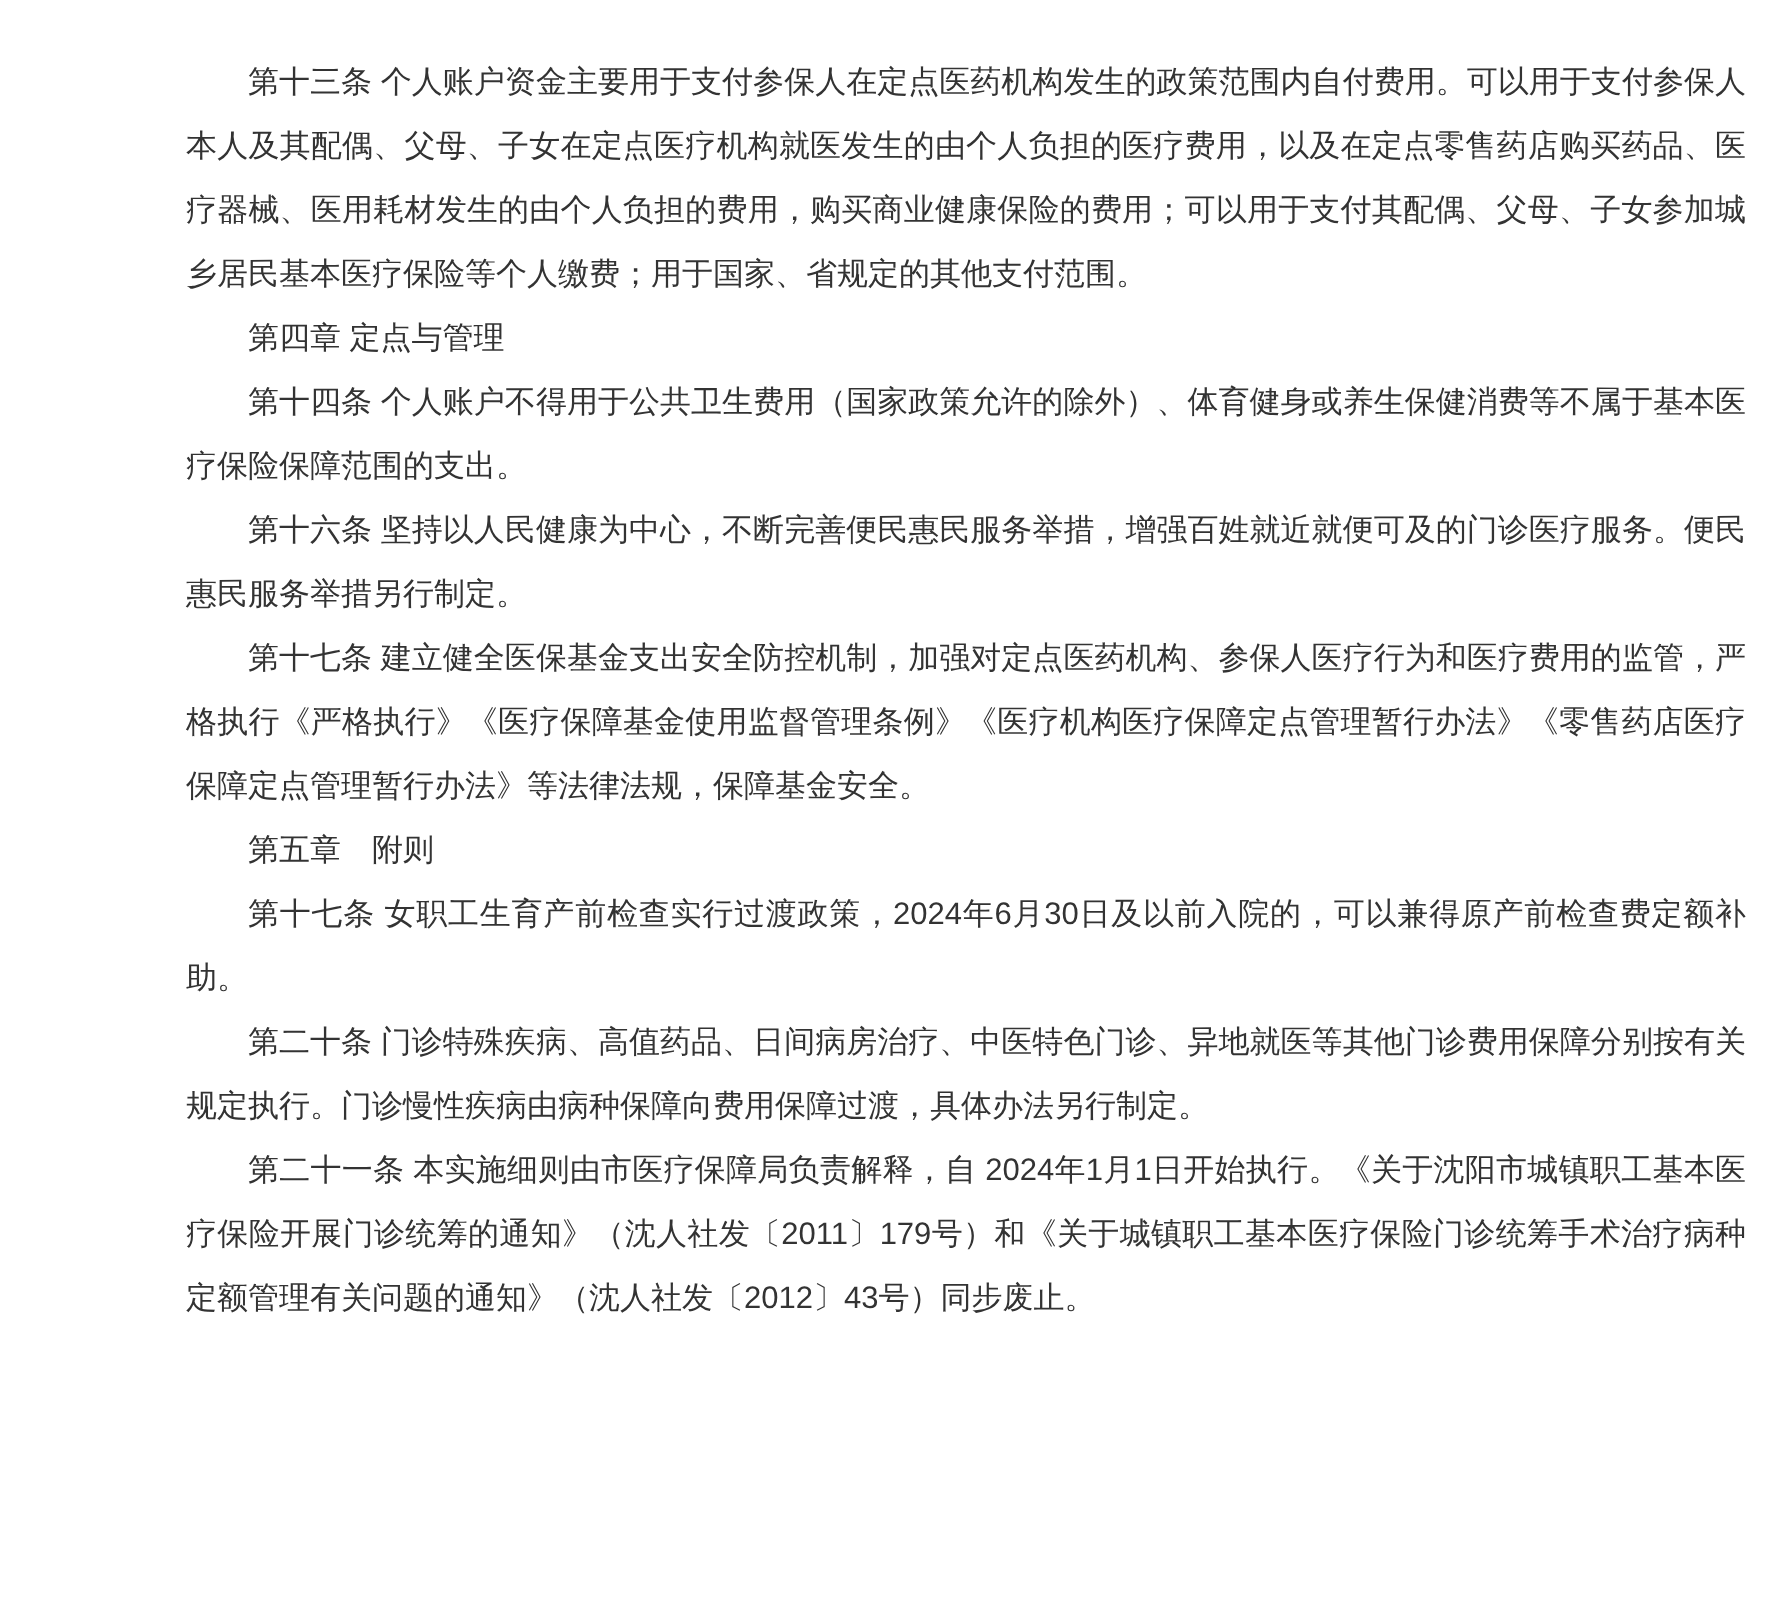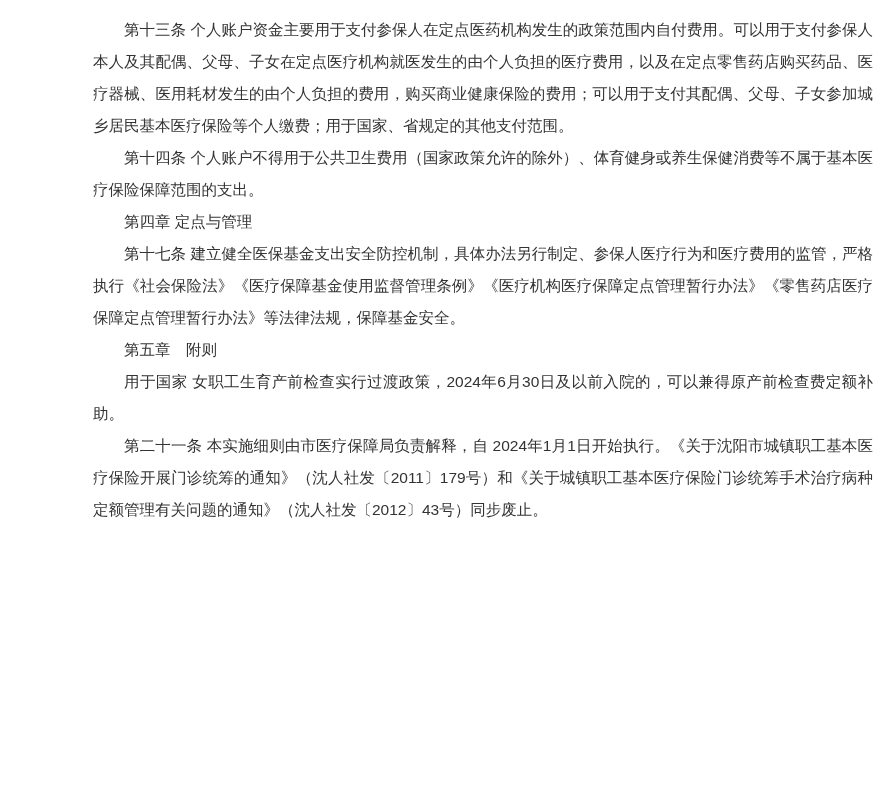--- a/index.html
+++ b/index.html
@@ -12,38 +12,40 @@
     background: #ffffff;
     overflow: hidden;
     position: relative;
     font-family: "Liberation Sans", sans-serif;
   }
   .doc {
     position: absolute;
     left: 93px;
     top: 0;
     width: 780px;
-    padding-top: 14px;
+    padding-top: 26px;
     font-size: 15.5px;
     line-height: 32px;
     color: #333333;
     text-align: justify;
     letter-spacing: 0;
   }
   .doc p {
     margin: 0;
     padding: 0;
     text-indent: 2em;
     word-break: break-all;
   }
 </style>
 </head>
 <body>
 
 <div class="doc">
   <p>第十三条 个人账户资金主要用于支付参保人在定点医药机构发生的政策范围内自付费用。可以用于支付参保人本人及其配偶、父母、子女在定点医疗机构就医发生的由个人负担的医疗费用，以及在定点零售药店购买药品、医疗器械、医用耗材发生的由个人负担的费用，购买商业健康保险的费用；可以用于支付其配偶、父母、子女参加城乡居民基本医疗保险等个人缴费；用于国家、省规定的其他支付范围。</p>
+  <p>第四章 定点与管理</p>
   <p>第十四条 个人账户不得用于公共卫生费用（国家政策允许的除外）、体育健身或养生保健消费等不属于基本医疗保险保障范围的支出。</p>
-  <p>第四章 定点与管理</p>
-  <p>第十七条 建立健全医保基金支出安全防控机制，具体办法另行制定、参保人医疗行为和医疗费用的监管，严格执行《社会保险法》《医疗保障基金使用监督管理条例》《医疗机构医疗保障定点管理暂行办法》《零售药店医疗保障定点管理暂行办法》等法律法规，保障基金安全。</p>
+  <p>第十六条 坚持以人民健康为中心，不断完善便民惠民服务举措，增强百姓就近就便可及的门诊医疗服务。便民惠民服务举措另行制定。</p>
+  <p>第十七条 建立健全医保基金支出安全防控机制，加强对定点医药机构、参保人医疗行为和医疗费用的监管，严格执行《严格执行》《医疗保障基金使用监督管理条例》《医疗机构医疗保障定点管理暂行办法》《零售药店医疗保障定点管理暂行办法》等法律法规，保障基金安全。</p>
   <p>第五章　附则</p>
-  <p>用于国家 女职工生育产前检查实行过渡政策，2024年6月30日及以前入院的，可以兼得原产前检查费定额补助。</p>
+  <p>第十七条 女职工生育产前检查实行过渡政策，2024年6月30日及以前入院的，可以兼得原产前检查费定额补助。</p>
+  <p>第二十条 门诊特殊疾病、高值药品、日间病房治疗、中医特色门诊、异地就医等其他门诊费用保障分别按有关规定执行。门诊慢性疾病由病种保障向费用保障过渡，具体办法另行制定。</p>
   <p>第二十一条 本实施细则由市医疗保障局负责解释，自 2024年1月1日开始执行。《关于沈阳市城镇职工基本医疗保险开展门诊统筹的通知》（沈人社发〔2011〕179号）和《关于城镇职工基本医疗保险门诊统筹手术治疗病种定额管理有关问题的通知》（沈人社发〔2012〕43号）同步废止。</p>
 </div>
 
 </body></html>

